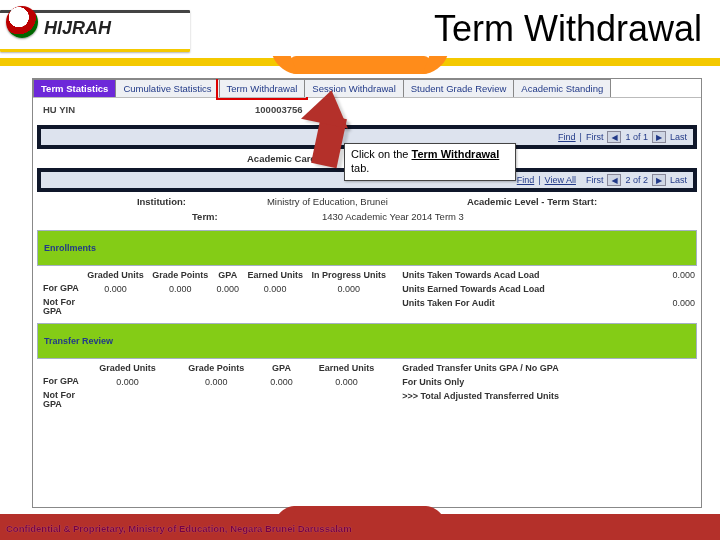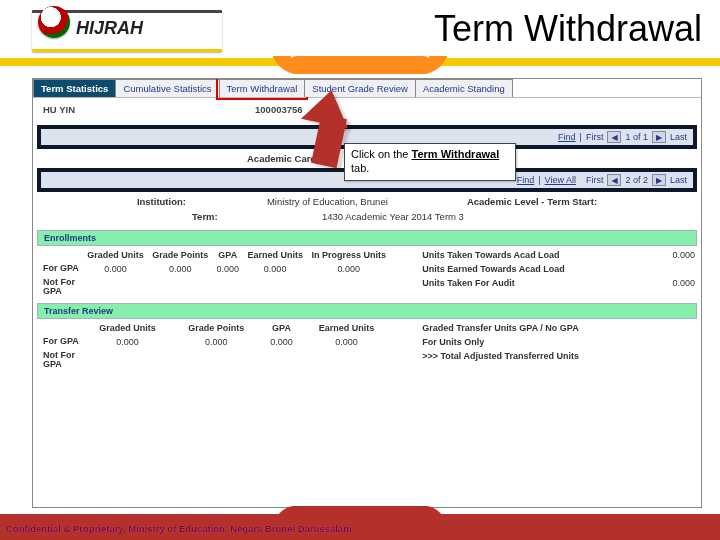--- a/index.html
+++ b/index.html
@@ -1,51 +1,51 @@
 <!DOCTYPE html>
 <html><head>
 <meta charset="utf-8">
 <style>
   * { box-sizing: border-box; margin: 0; padding: 0; }
   body { width: 720px; height: 540px; font-family: Arial, sans-serif; font-size: 10px; background: #fff; position: relative; overflow: hidden; }
   .header { position: relative; height: 66px; }
-  .logo-strip { position: absolute; top: 10px; left: 0; width: 190px; height: 42px; background: linear-gradient(#444 0 3px, #fff 3px 39px, #f4c900 39px 42px); border-radius: 1px; box-shadow: 0 1px 2px rgba(0,0,0,.3); margin-left: 32px; }
+  .logo-strip { position: absolute; top: 10px; left: 0; width: 190px; height: 42px; background: linear-gradient(#444 0 3px, #fff 3px 39px, #f4c900 39px 42px); border-radius: 1px; box-shadow: 0 1px 2px rgba(0,0,0,.3); }
   .logo-strip .emblem { position:absolute; top:-4px; left:6px; width:32px; height:32px; border-radius:50%; background: radial-gradient(circle at 40% 35%, #fff 0 35%, #b00 36% 60%, #060 61% 100%); box-shadow: 0 1px 2px rgba(0,0,0,.4); }
   .logo-strip .brand { position:absolute; top:8px; left:44px; font-size:18px; font-weight:bold; color:#222; font-style:italic; }
   .title { position:absolute; top:8px; right:18px; font-size:36px; font-weight:400; color:#000; }
   .yellow-bar { position:absolute; top:58px; left:0; right:0; height:8px; background:#f4c900; }
   .orange-tab { position:absolute; top:56px; left:50%; transform:translateX(-50%); width:140px; height:18px; background:#ff8c1a; border-radius:6px; }
   .orange-tab::before, .orange-tab::after { content:""; position:absolute; top:0; width:18px; height:18px; background:#ff8c1a; }
   .orange-tab::before { left:-14px; border-radius: 0 0 0 18px; transform:skewX(20deg);}
   .orange-tab::after { right:-14px; border-radius: 0 0 18px 0; transform:skewX(-20deg);}
 
   .content { position:absolute; top:78px; left:32px; right:18px; bottom:32px; border:1px solid #888; background:#fff; overflow:hidden; }
 
   .tabrow { display:flex; gap:0; background:#fff; border-bottom:1px solid #bbb; }
   .tab { padding:3px 7px; border:1px solid #888; border-bottom:none; background:#eef0f4; color:#223a88; cursor:pointer; font-size:9.5px; margin-right:-1px; }
-  .tab.active { background:#0c4a6e; color:#fff; font-weight:bold; }
+  .tab.active { background:#6d28d9; color:#fff; font-weight:bold; }
   .tab.highlight { outline:2px solid #d00; outline-offset:1px; }
 
   .student-row { display:flex; gap:180px; padding:6px 10px 10px; color:#444; font-weight:bold; font-size:9.5px;}
   .section-band { background:#dde3ee; border:4px solid #0f172a; padding:2px 6px; font-weight:bold; color:#333; margin:0 4px; display:flex; justify-content:space-between; align-items:center; }
   .nav-ctrl { font-weight:normal; font-size:9px; color:#223a88; display:flex; gap:4px; align-items:center; }
   .nav-ctrl .btn { background:#cfd6e4; border:1px solid #889; width:14px; height:12px; display:inline-flex; align-items:center; justify-content:center; font-size:8px; color:#223a88; cursor:pointer;}
   .nav-ctrl a { text-decoration:underline; cursor:pointer; }
 
   .row { display:flex; padding:4px 10px; font-size:9.5px;justify-content:center; }
   .lbl { font-weight:bold; color:#333; width:120px; }
   .val { width:110px; color:#333;margin-left:10px; }
   .lbl2 { font-weight:bold; color:#333; margin-left:30px; }
 
-  .sub-band { background:#86efac; border:1px solid #a5b0c5; padding:2px 6px; font-weight:bold; color:#223a88; font-size:9px; margin:4px 4px 0; }
+  .sub-band { background:#84cc16; border:1px solid #a5b0c5; padding:12px 6px; font-weight:bold; color:#223a88; font-size:9px; margin:4px 4px 0; }
 
   .data-area { display:flex; padding:2px 6px 0;}
   .t-left { flex:1.2; }
   .t-right { flex:1; padding-left:12px; font-size:9px; color:#333; font-weight:bold; }
-  .t-right .rline { display:flex; justify-content:space-between; padding:2px 0;margin-left:20px; }
+  .t-right .rline { display:flex; justify-content:space-between; padding:2px 0; }
   .t-right .rval { font-weight:normal; width:50px; text-align:right; }
 
   table.grid { width:100%; border-collapse:collapse; font-size:9px; color:#333; }
   table.grid th { font-weight:bold; padding:2px 4px; text-align:center; }
   table.grid td { padding:2px 4px; text-align:center; }
   table.grid td.rowhdr { text-align:left; font-weight:bold; width:44px; line-height:1.05; }
 
   .arrow { position:absolute; top:96px; left:298px; width:60px; height:50px; pointer-events:none; }
   .arrow .shaft { position:absolute; top:20px; left:18px; width:26px; height:50px; background:#b4302a; transform: rotate(12deg); }
   .arrow .head { position:absolute; top:-6px; left:6px; width:0; height:0; border-left:24px solid transparent; border-right:24px solid transparent; border-bottom:34px solid #b4302a; transform:rotate(12deg);}
@@ -73,20 +73,21 @@
   <div class="title">Term Withdrawal</div>
   <div class="yellow-bar"></div>
   <div class="orange-tab"></div>
 </div>
 
 <div class="content">
   <div class="tabrow">
     <div class="tab active">Term Statistics</div>
     <div class="tab">Cumulative Statistics</div>
     <div class="tab highlight">Term Withdrawal</div>
+    <div class="tab">Session Withdrawal</div>
     <div class="tab">Student Grade Review</div>
     <div class="tab">Academic Standing</div>
   </div>
 
   <div class="student-row">
     <span>HU YIN</span>
     <span>100003756</span>
   </div>
 
   <div class="section-band">

